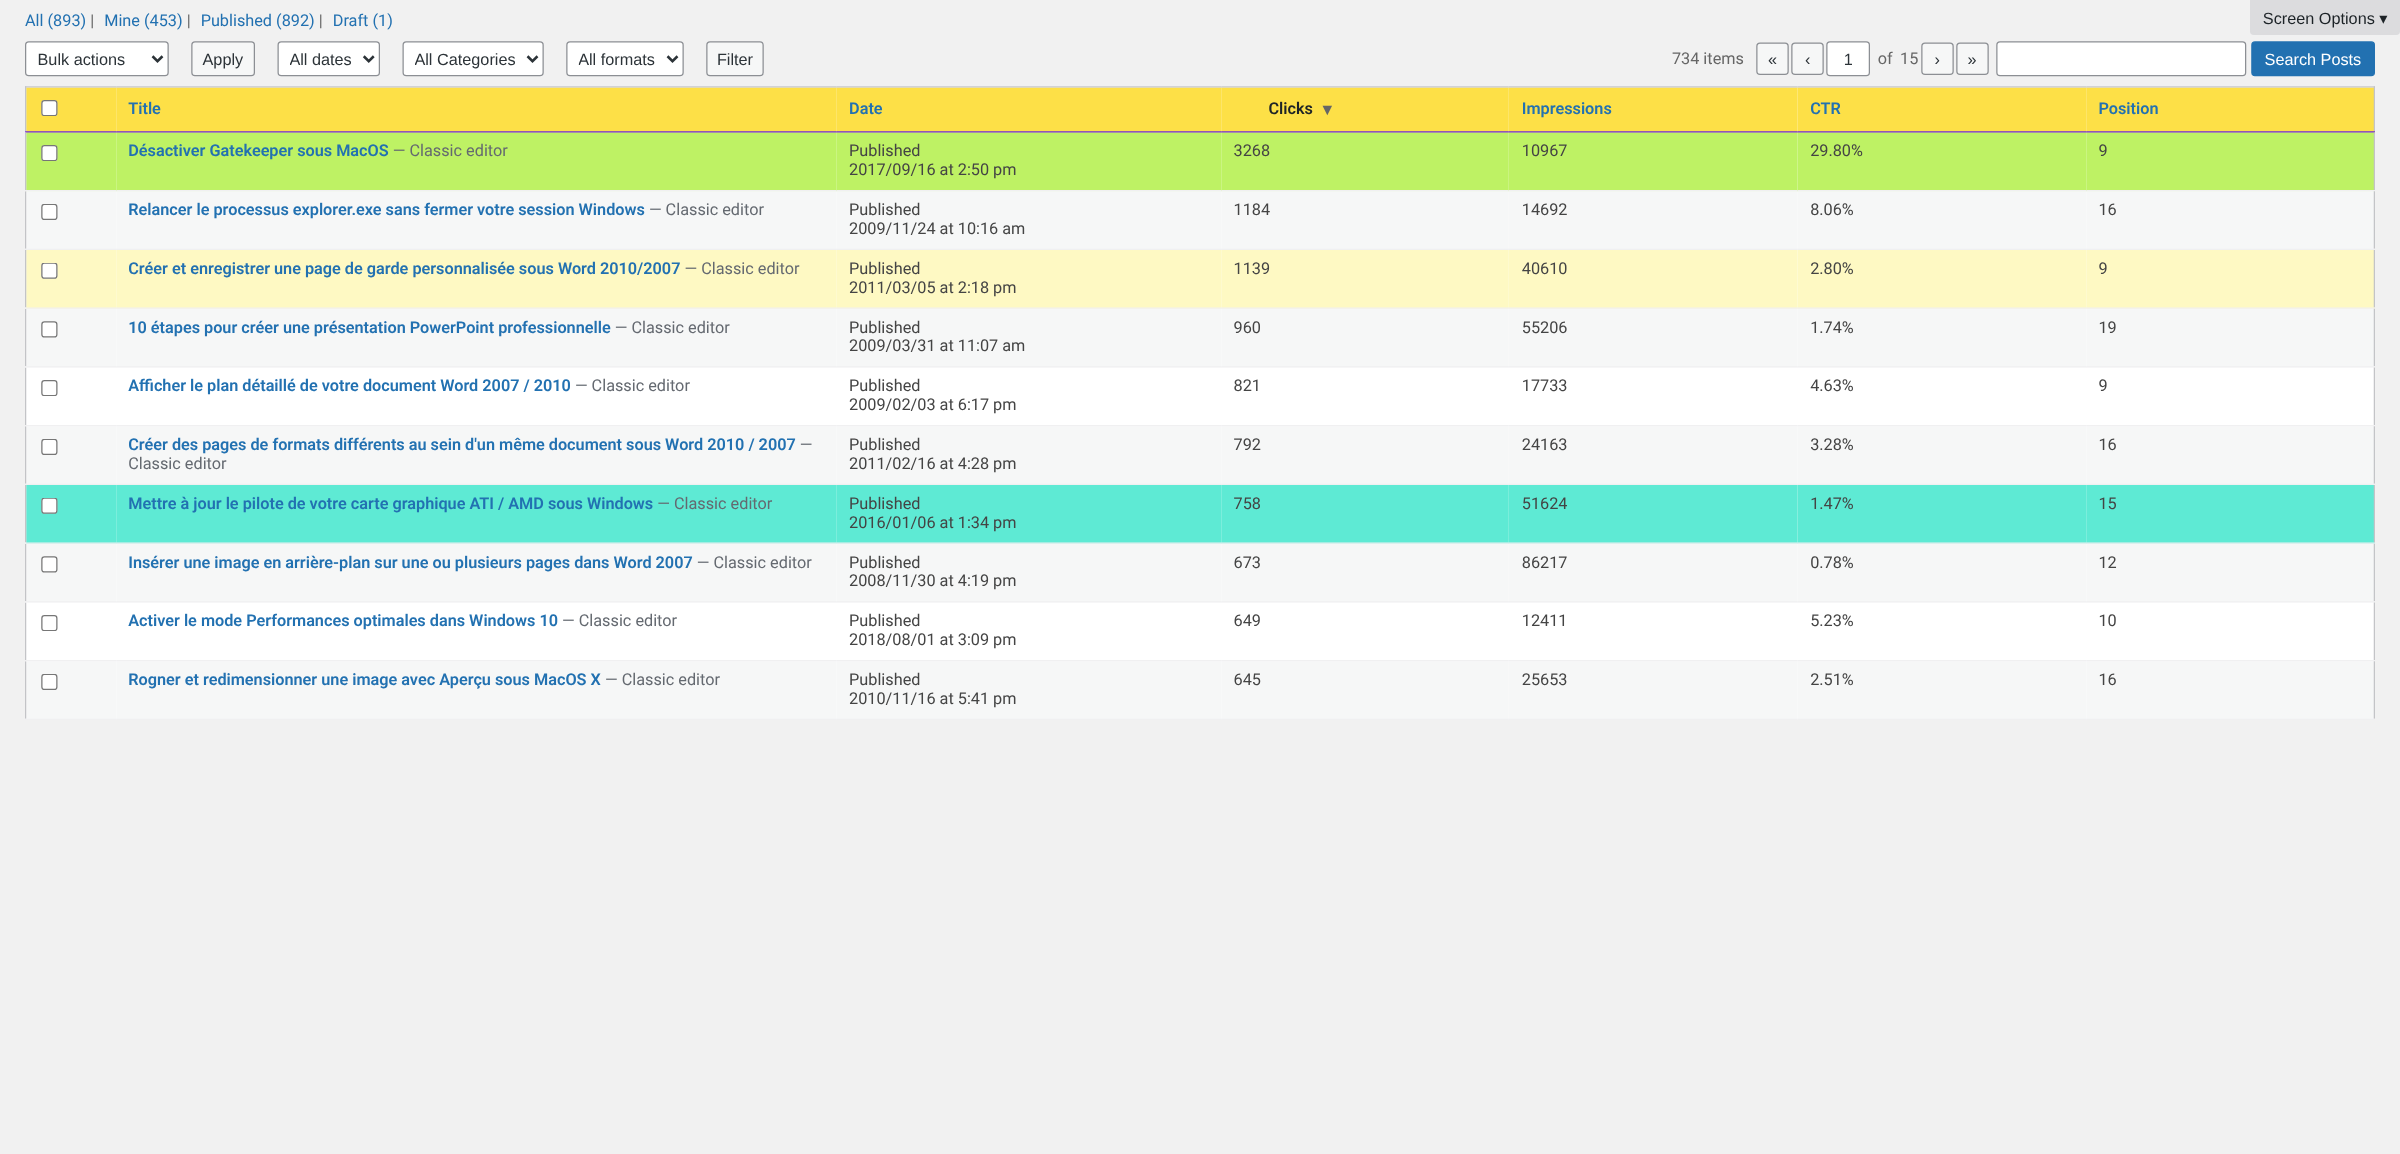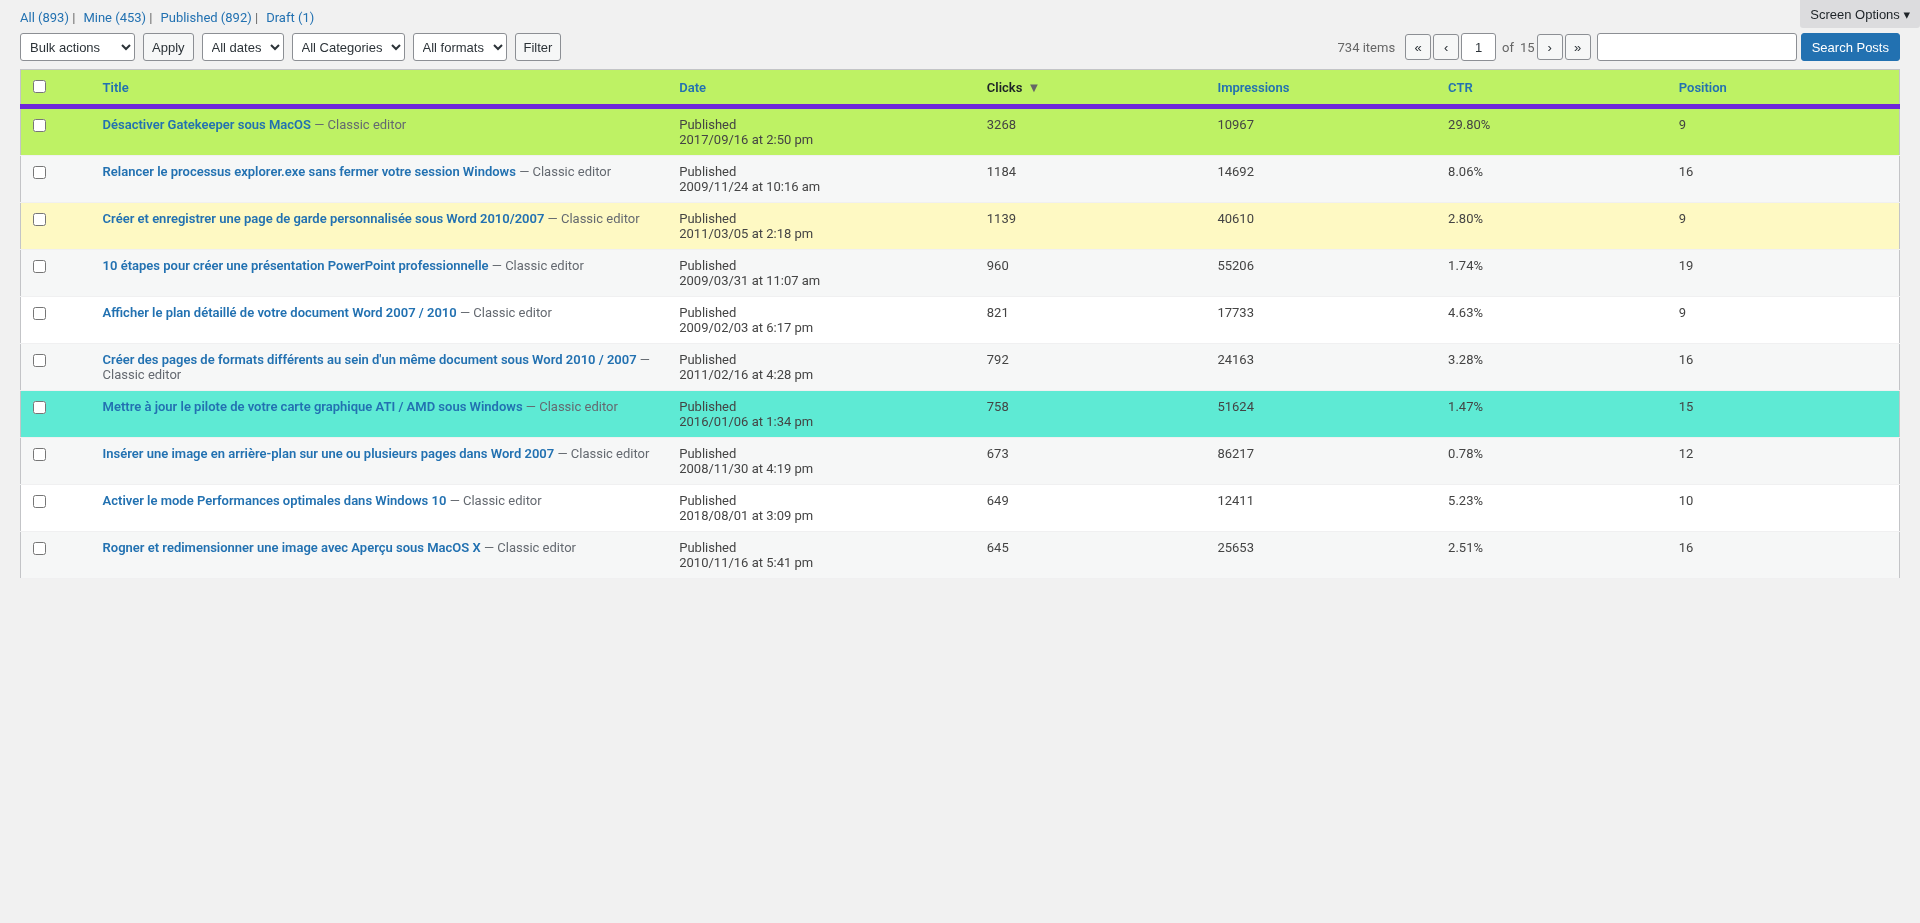--- a/index.html
+++ b/index.html
@@ -13,41 +13,41 @@
     
     .screen-options { position: fixed; top: 0; right: 0; }
     .screen-options-btn { background: #dcdcde; border: none; border-radius: 0 0 3px 3px; cursor: pointer; padding: 4px 10px; font-size: 13px; color: #1d2327; }
     
     .subsubsub { display: flex; gap: 0; margin-bottom: 8px; list-style: none; font-size: 13px; }
     .subsubsub li { margin-right: 4px; }
     .subsubsub a { color: #2271b1; text-decoration: none; }
     .subsubsub .separator { color: #666; margin-right: 4px; }
     
     .tablenav { display: flex; align-items: center; justify-content: space-between; margin-bottom: 6px; }
-    .tablenav-left { display: flex; align-items: center; gap: 8px; flex-wrap: wrap; }
+    .tablenav-left { display: flex; align-items: center; gap: 18px; flex-wrap: wrap; }
     .tablenav-right { display: flex; align-items: center; gap: 6px; }
     
     select, input[type="text"] { font-size: 13px; padding: 3px 5px; border: 1px solid #8c8f94; border-radius: 3px; background: #fff; color: #2c3338; height: 28px; }
     button, input[type="submit"] { font-size: 13px; padding: 3px 8px; border: 1px solid #8c8f94; border-radius: 3px; background: #f6f7f7; color: #2c3338; cursor: pointer; height: 28px; }
     
     .search-box { display: flex; align-items: center; }
     .search-box input { width: 200px; margin-right: 4px; }
     .search-posts-btn { background: #2271b1; color: #fff; border-color: #2271b1; padding: 4px 10px; }
     
     .pagination { display: flex; align-items: center; gap: 2px; font-size: 13px; color: #666; }
     .pagination .count { margin-right: 8px; }
     .pagination-btn { width: 26px; height: 26px; display: flex; align-items: center; justify-content: center; border: 1px solid #8c8f94; border-radius: 3px; background: #f6f7f7; cursor: pointer; font-size: 13px; padding: 0; }
     .pagination-btn:disabled { opacity: 0.5; cursor: default; }
     .page-input { width: 35px; text-align: center; }
     .of-pages { margin: 0 4px; }
     
     .tablenav-top { margin-bottom: 8px; }
     
     table { width: 100%; border-collapse: collapse; background: #fff; border: 1px solid #c3c4c7; }
-    thead th { background: #bef264; border-bottom: 5px solid #6d28d9; padding: 8px 10px; text-align: left; font-weight: 600; font-size: 13px; color: #2c3338; white-space: nowrap; }
+    thead th { background: #fde047; border-bottom: 1px solid #6d28d9; padding: 8px 10px; text-align: left; font-weight: 600; font-size: 13px; color: #2c3338; white-space: nowrap; }
     thead th a { color: #2c3338; text-decoration: none; }
     
     tbody tr { border-bottom: 1px solid #f0f0f1; }
     tbody td { padding: 8px 10px; vertical-align: top; }
     
     .check-column { width: 28px; }
     .check-column input { margin: 2px; }
     
     .title-col { width: 300px; }
     .title-col a { color: #2271b1; text-decoration: none; font-weight: 600; }
@@ -57,21 +57,21 @@
     .clicks-col { width: 120px; }
     .impressions-col { width: 120px; }
     .ctr-col { width: 120px; }
     .position-col { width: 120px; }
     
     .sort-arrow { display: inline-block; margin-left: 2px; color: #666; }
     
     .filter-btn { background: #f6f7f7; }
     
     .column-header-link { display: inline-flex; align-items: center; gap: 3px; color: #2271b1; text-decoration: none; }
-    .sorted-column { color: #1d2327; }
+    .sorted-column { color: #1d2327; margin-left: 28px; }
   </style>
 </head>
 <body>
 
 <div class="screen-options">
   <button class="screen-options-btn">Screen Options ▾</button>
 </div>
 
 <div class="wrap">
 

